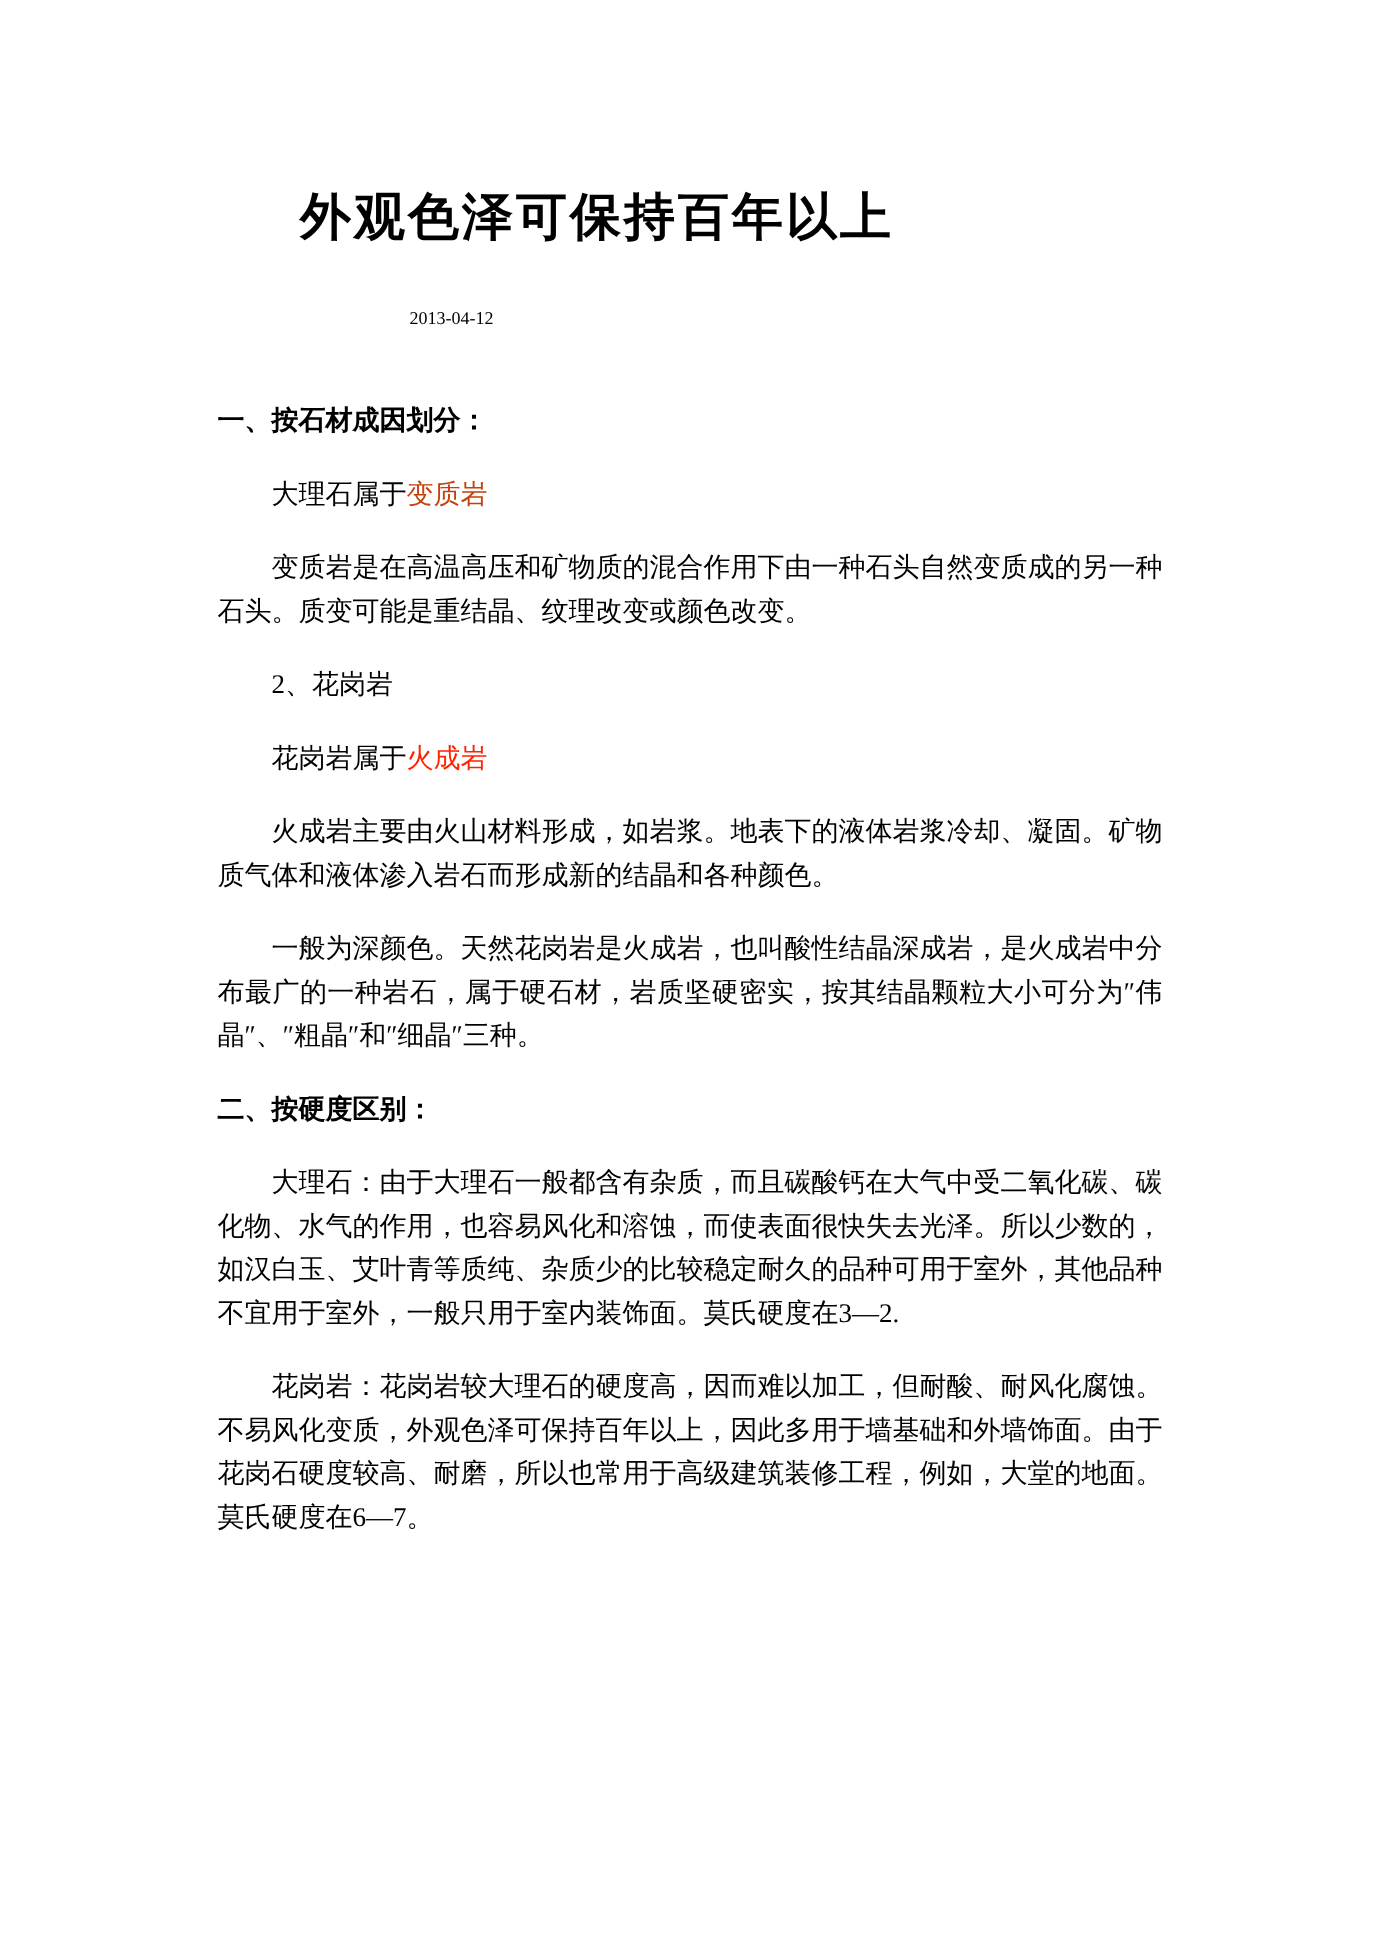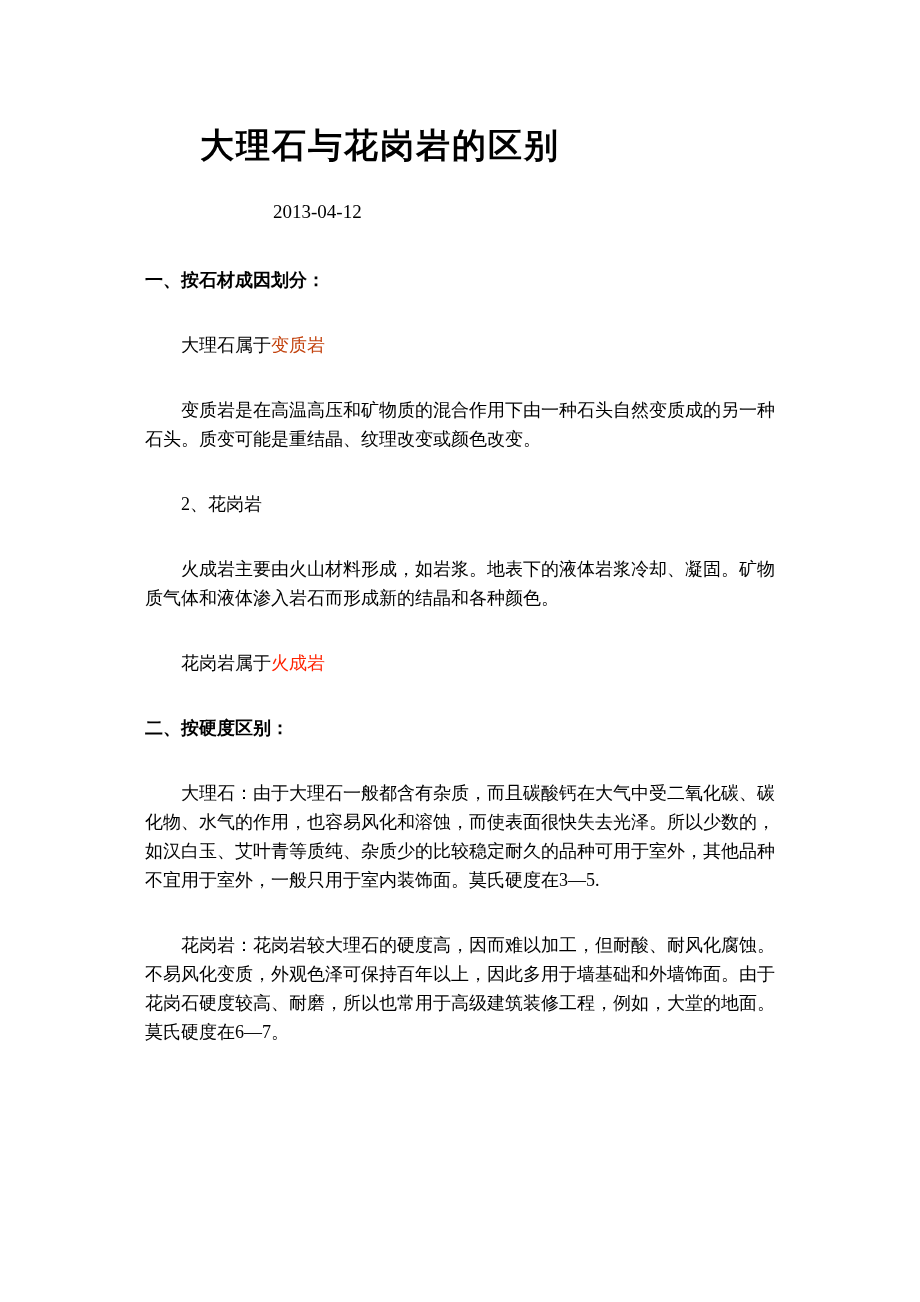--- a/index.html
+++ b/index.html
@@ -23,30 +23,30 @@
   }
   .doc-title {
     margin: 0 0 0 55px;
     font-size: 34px;
     line-height: 40px;
     font-weight: bold;
     letter-spacing: 2px;
   }
   .doc-date {
     margin: 36px 0 0 128px;
-    font-size: 19px;
+    font-size: 12px;
     line-height: 20px;
   }
   .content {
     margin-top: 44px;
     font-size: 18px;
     line-height: 29px;
   }
   .block {
-    margin: 36px 0;
+    margin: 20px 0;
     font-family: Liberation Serif, serif;
   }
   .heading {
     font-weight: bold;
     text-indent: 0;
   }
   .subheading {
     text-indent: 2em;
   }
   .lead {
@@ -62,43 +62,44 @@
   }
   .accent-red {
     color: #ff2200;
   }
 </style>
 </head>
 <body>
 
 <main class="page">
 
-  <h1 class="doc-title">大理石与花岗岩的区别</h1>
+  <h1 class="doc-title">外观色泽可保持百年以上</h1>
 
   <div class="doc-date">2013-04-12</div>
 
   <section class="content">
 
     <p class="block heading">一、按石材成因划分：</p>
 
 
     <p class="block lead"><span>大理石属于</span><span class="link-blue">变质岩</span></p>
 
     <p class="block paragraph">变质岩是在高温高压和矿物质的混合作用下由一种石头自然变质成的另一种石头。质变可能是重结晶、纹理改变或颜色改变。</p>
 
 
     <p class="block subheading">2、花岗岩</p>
 
+    <p class="block lead"><span>花岗岩属于</span><span class="accent-red">火成岩</span></p>
+
     <p class="block paragraph">火成岩主要由火山材料形成，如岩浆。地表下的液体岩浆冷却、凝固。矿物质气体和液体渗入岩石而形成新的结晶和各种颜色。</p>
 
-    <p class="block lead"><span>花岗岩属于</span><span class="accent-red">火成岩</span></p>
-
+    <p class="block paragraph">一般为深颜色。天然花岗岩是火成岩，也叫酸性结晶深成岩，是火成岩中分布最广的一种岩石，属于硬石材，岩质坚硬密实，按其结晶颗粒大小可分为″伟晶″、″粗晶″和″细晶″三种。</p>
 
     <p class="block heading">二、按硬度区别：</p>
 
 
-    <p class="block paragraph">大理石：由于大理石一般都含有杂质，而且碳酸钙在大气中受二氧化碳、碳化物、水气的作用，也容易风化和溶蚀，而使表面很快失去光泽。所以少数的，如汉白玉、艾叶青等质纯、杂质少的比较稳定耐久的品种可用于室外，其他品种不宜用于室外，一般只用于室内装饰面。莫氏硬度在3—5.</p>
+    <p class="block paragraph">大理石：由于大理石一般都含有杂质，而且碳酸钙在大气中受二氧化碳、碳化物、水气的作用，也容易风化和溶蚀，而使表面很快失去光泽。所以少数的，如汉白玉、艾叶青等质纯、杂质少的比较稳定耐久的品种可用于室外，其他品种不宜用于室外，一般只用于室内装饰面。莫氏硬度在3—2.</p>
 
     <p class="block paragraph">花岗岩：花岗岩较大理石的硬度高，因而难以加工，但耐酸、耐风化腐蚀。不易风化变质，外观色泽可保持百年以上，因此多用于墙基础和外墙饰面。由于花岗石硬度较高、耐磨，所以也常用于高级建筑装修工程，例如，大堂的地面。莫氏硬度在6—7。</p>
 
   </section>
 
 </main>
 
 </body></html>

